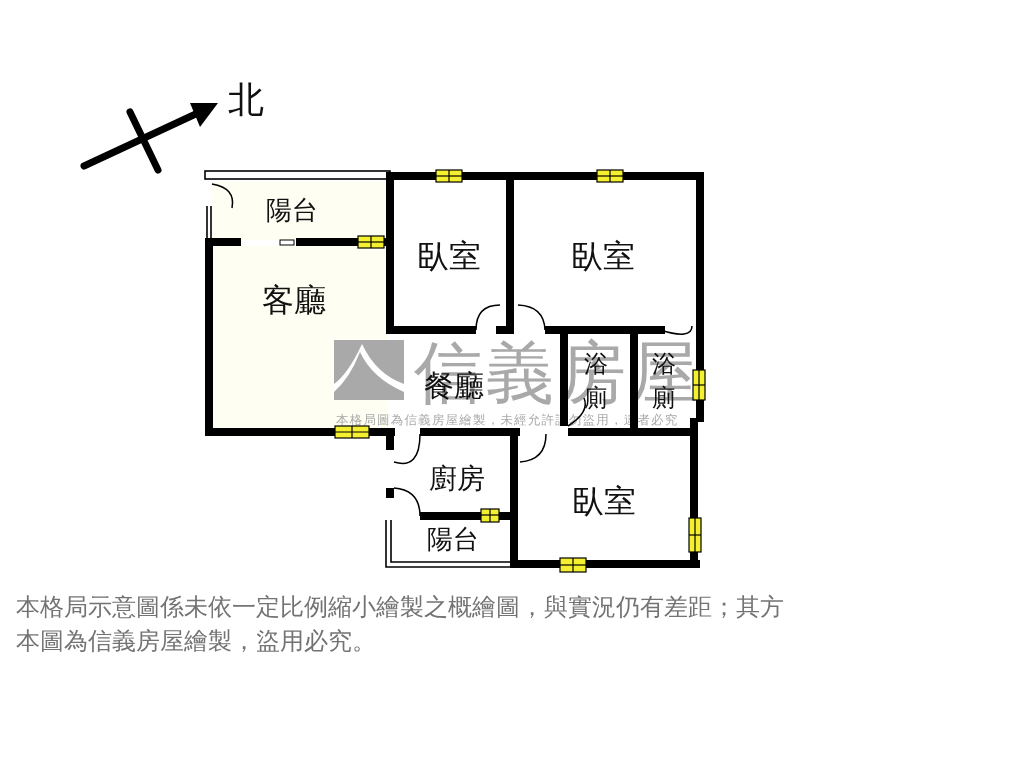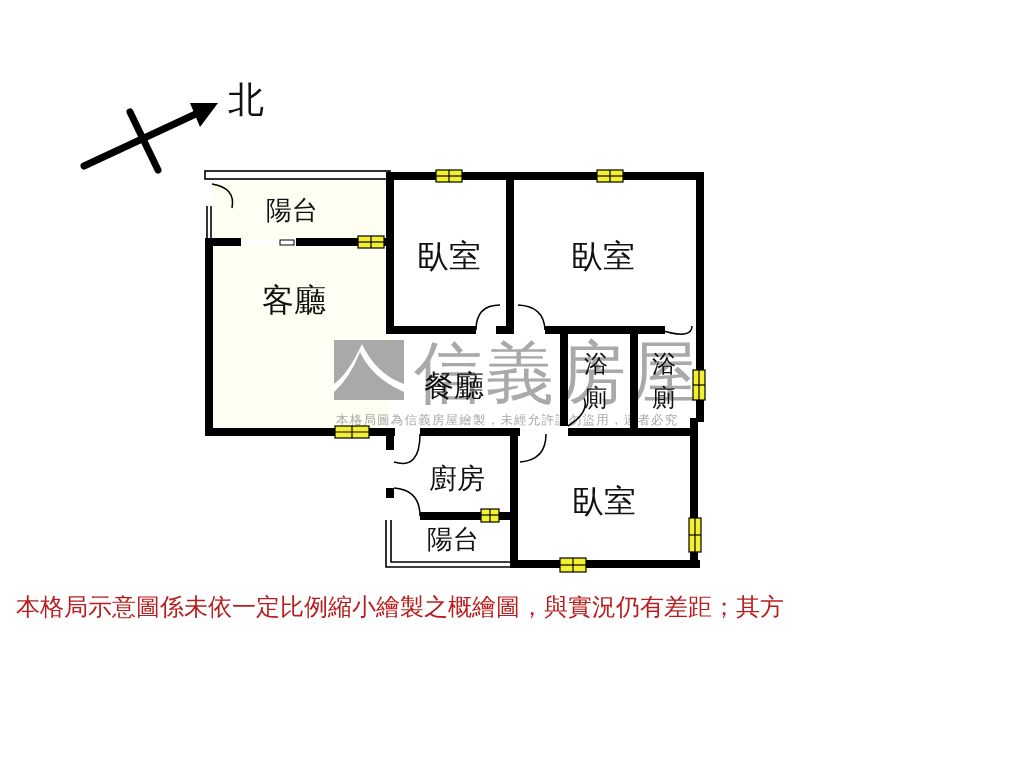--- a/index.html
+++ b/index.html
@@ -3,21 +3,21 @@
 <meta charset="utf-8">
 <style>
   html, body { margin:0; padding:0; background:#ffffff; }
   body { width:1024px; height:768px; position:relative; overflow:hidden;
          font-family:"DejaVu Serif","Liberation Serif",serif; }
   #plan { position:absolute; left:0; top:0; width:1024px; height:600px; }
   .room-label { font-family:"DejaVu Serif","Liberation Serif",serif; fill:#111; }
   .wm-text { font-family:"DejaVu Sans","Liberation Sans",sans-serif; }
   #disclaimer { position:absolute; left:16px; top:590px; width:1000px;
                 font-family:"DejaVu Serif","Liberation Serif",serif;
-                font-size:24px; line-height:34px; color:#b91c1c; }
+                font-size:24px; line-height:34px; color:#737373; }
   #disclaimer div { white-space:nowrap; }
 </style>
 </head>
 <body>
 
 <svg id="plan" viewBox="0 0 1024 600" xmlns="http://www.w3.org/2000/svg">
 
   <g>
     <line x1="84" y1="166" x2="200" y2="112" stroke="#000" stroke-width="7" stroke-linecap="round"></line>
     <polygon points="218,103 190,103 200,127" fill="#000"></polygon>
@@ -128,13 +128,14 @@
   <text class="room-label" x="584" y="406" font-size="24">廁</text>
   <text class="room-label" x="652" y="372" font-size="24">浴</text>
   <text class="room-label" x="652" y="406" font-size="24">廁</text>
   <text class="room-label" x="429" y="488" font-size="28">廚房</text>
   <text class="room-label" x="572" y="512" font-size="32">臥室</text>
   <text class="room-label" x="427" y="548" font-size="26">陽台</text>
 </svg>
 
 <div id="disclaimer">
   <div>本格局示意圖係未依一定比例縮小繪製之概繪圖，與實況仍有差距；其方</div>
+  <div>本圖為信義房屋繪製，盜用必究。</div>
 </div>
 
 </body></html>

